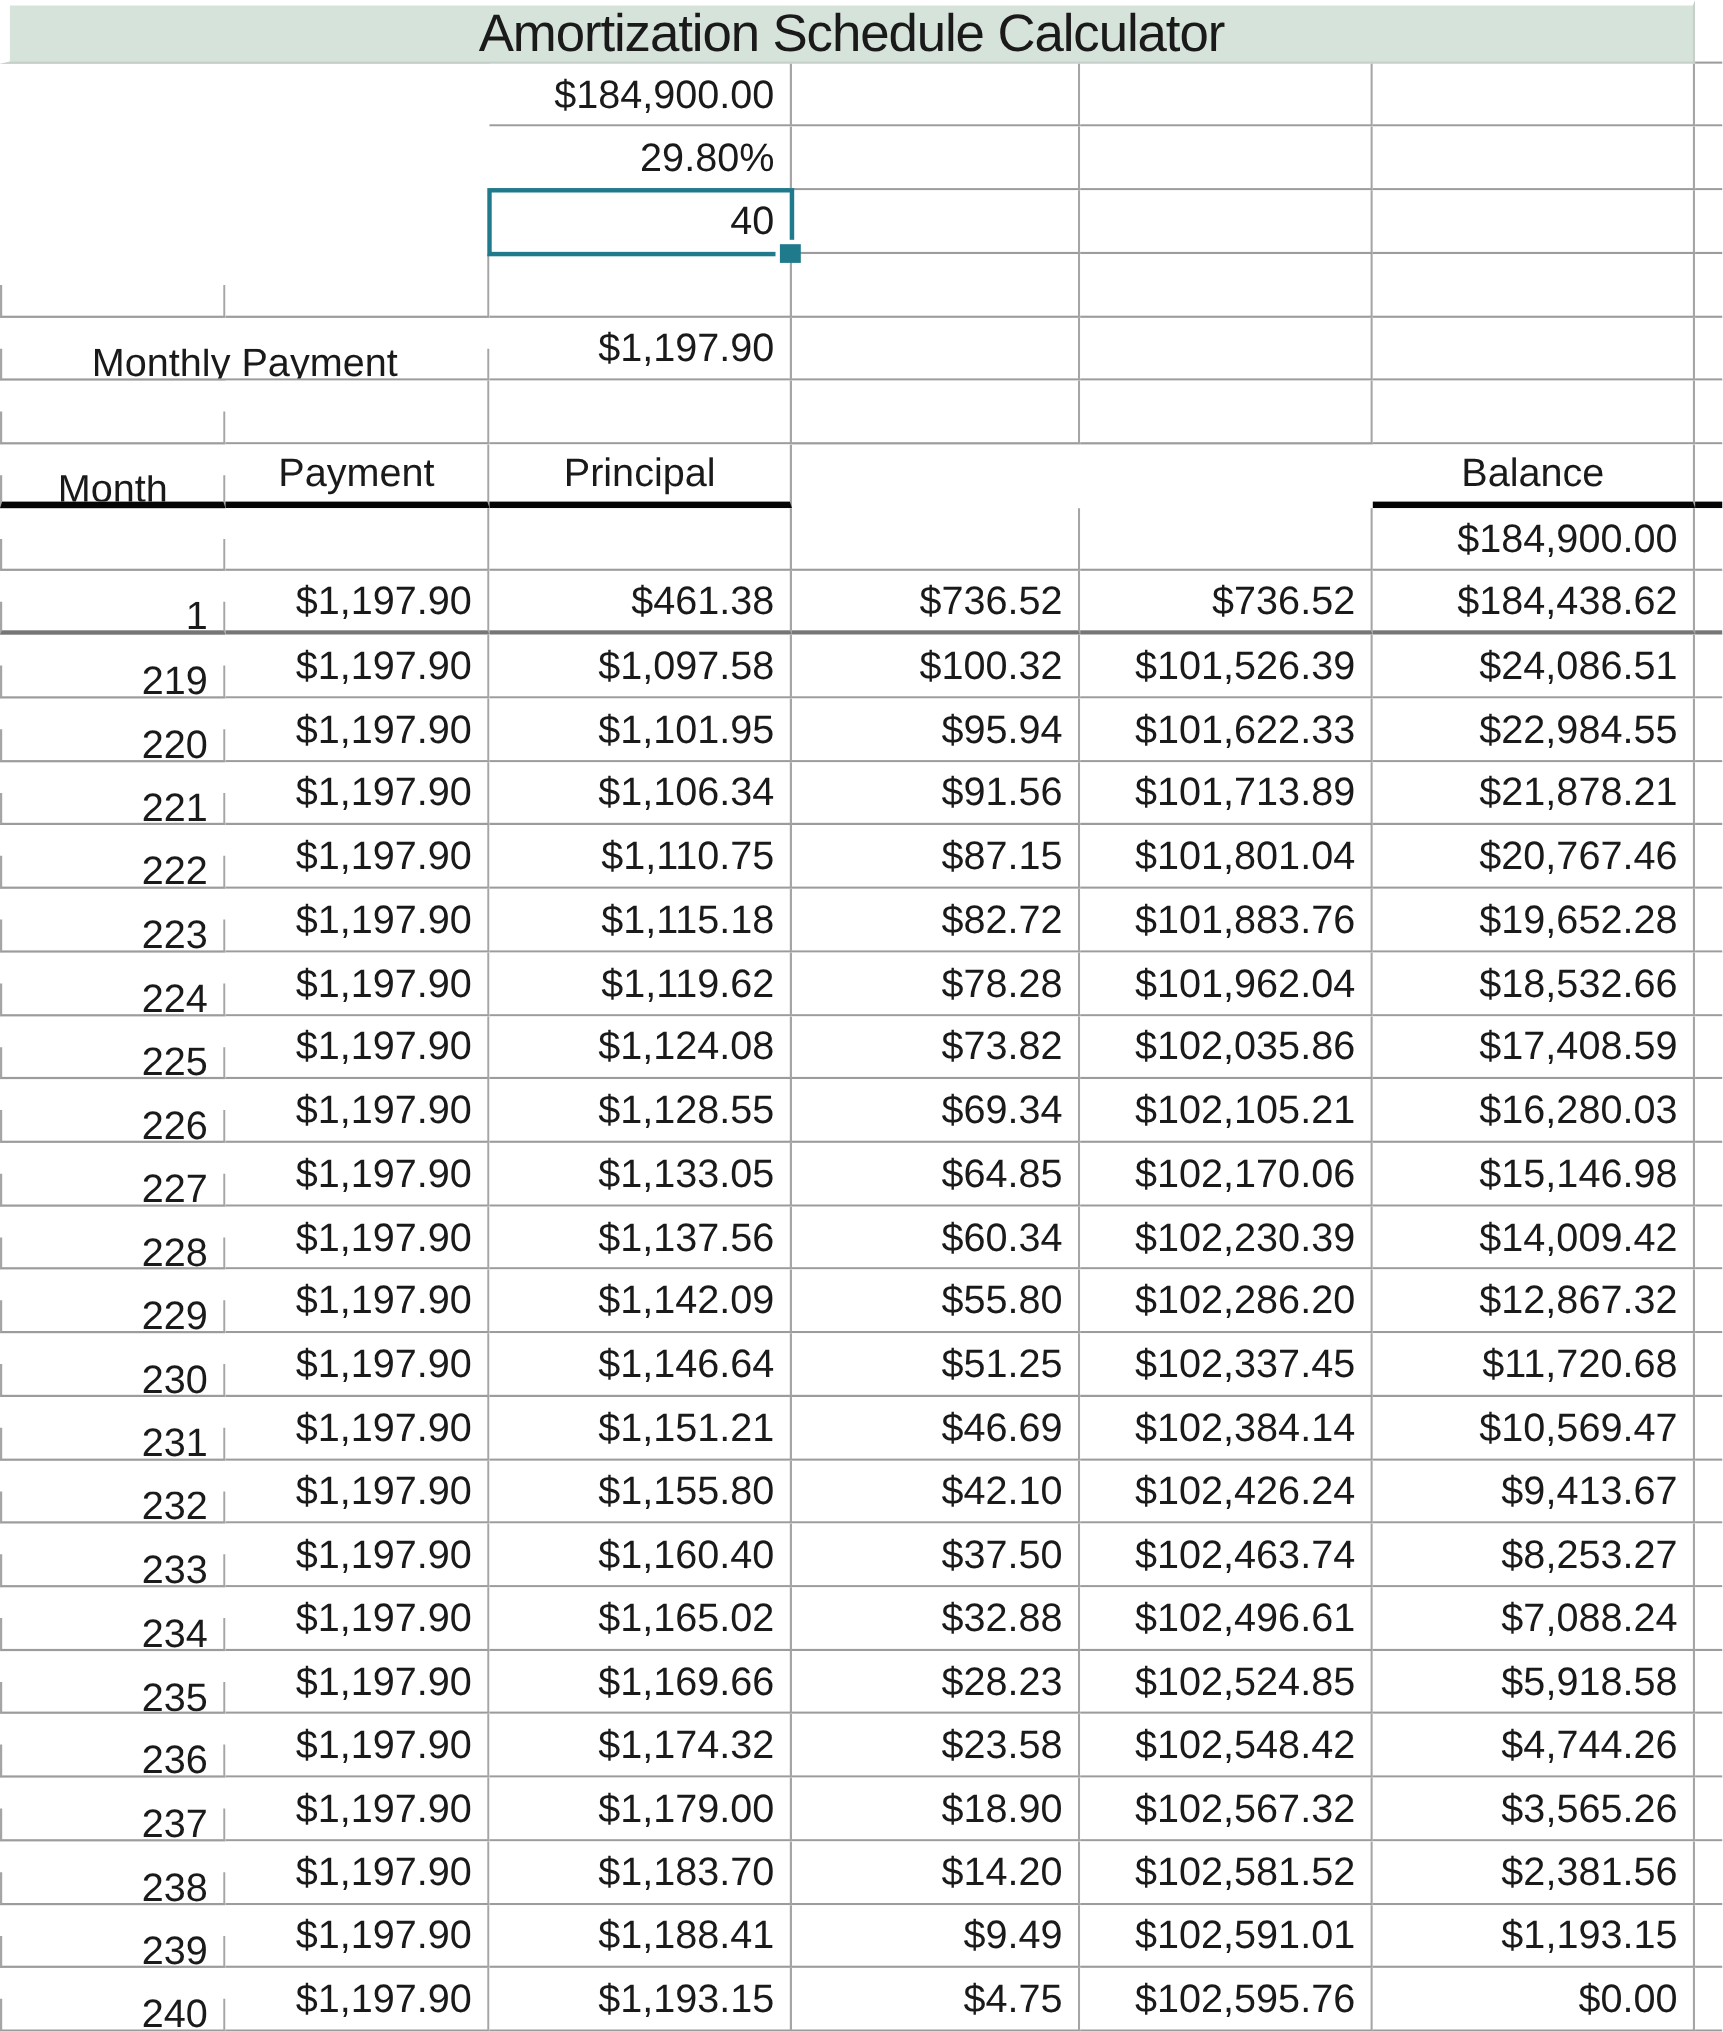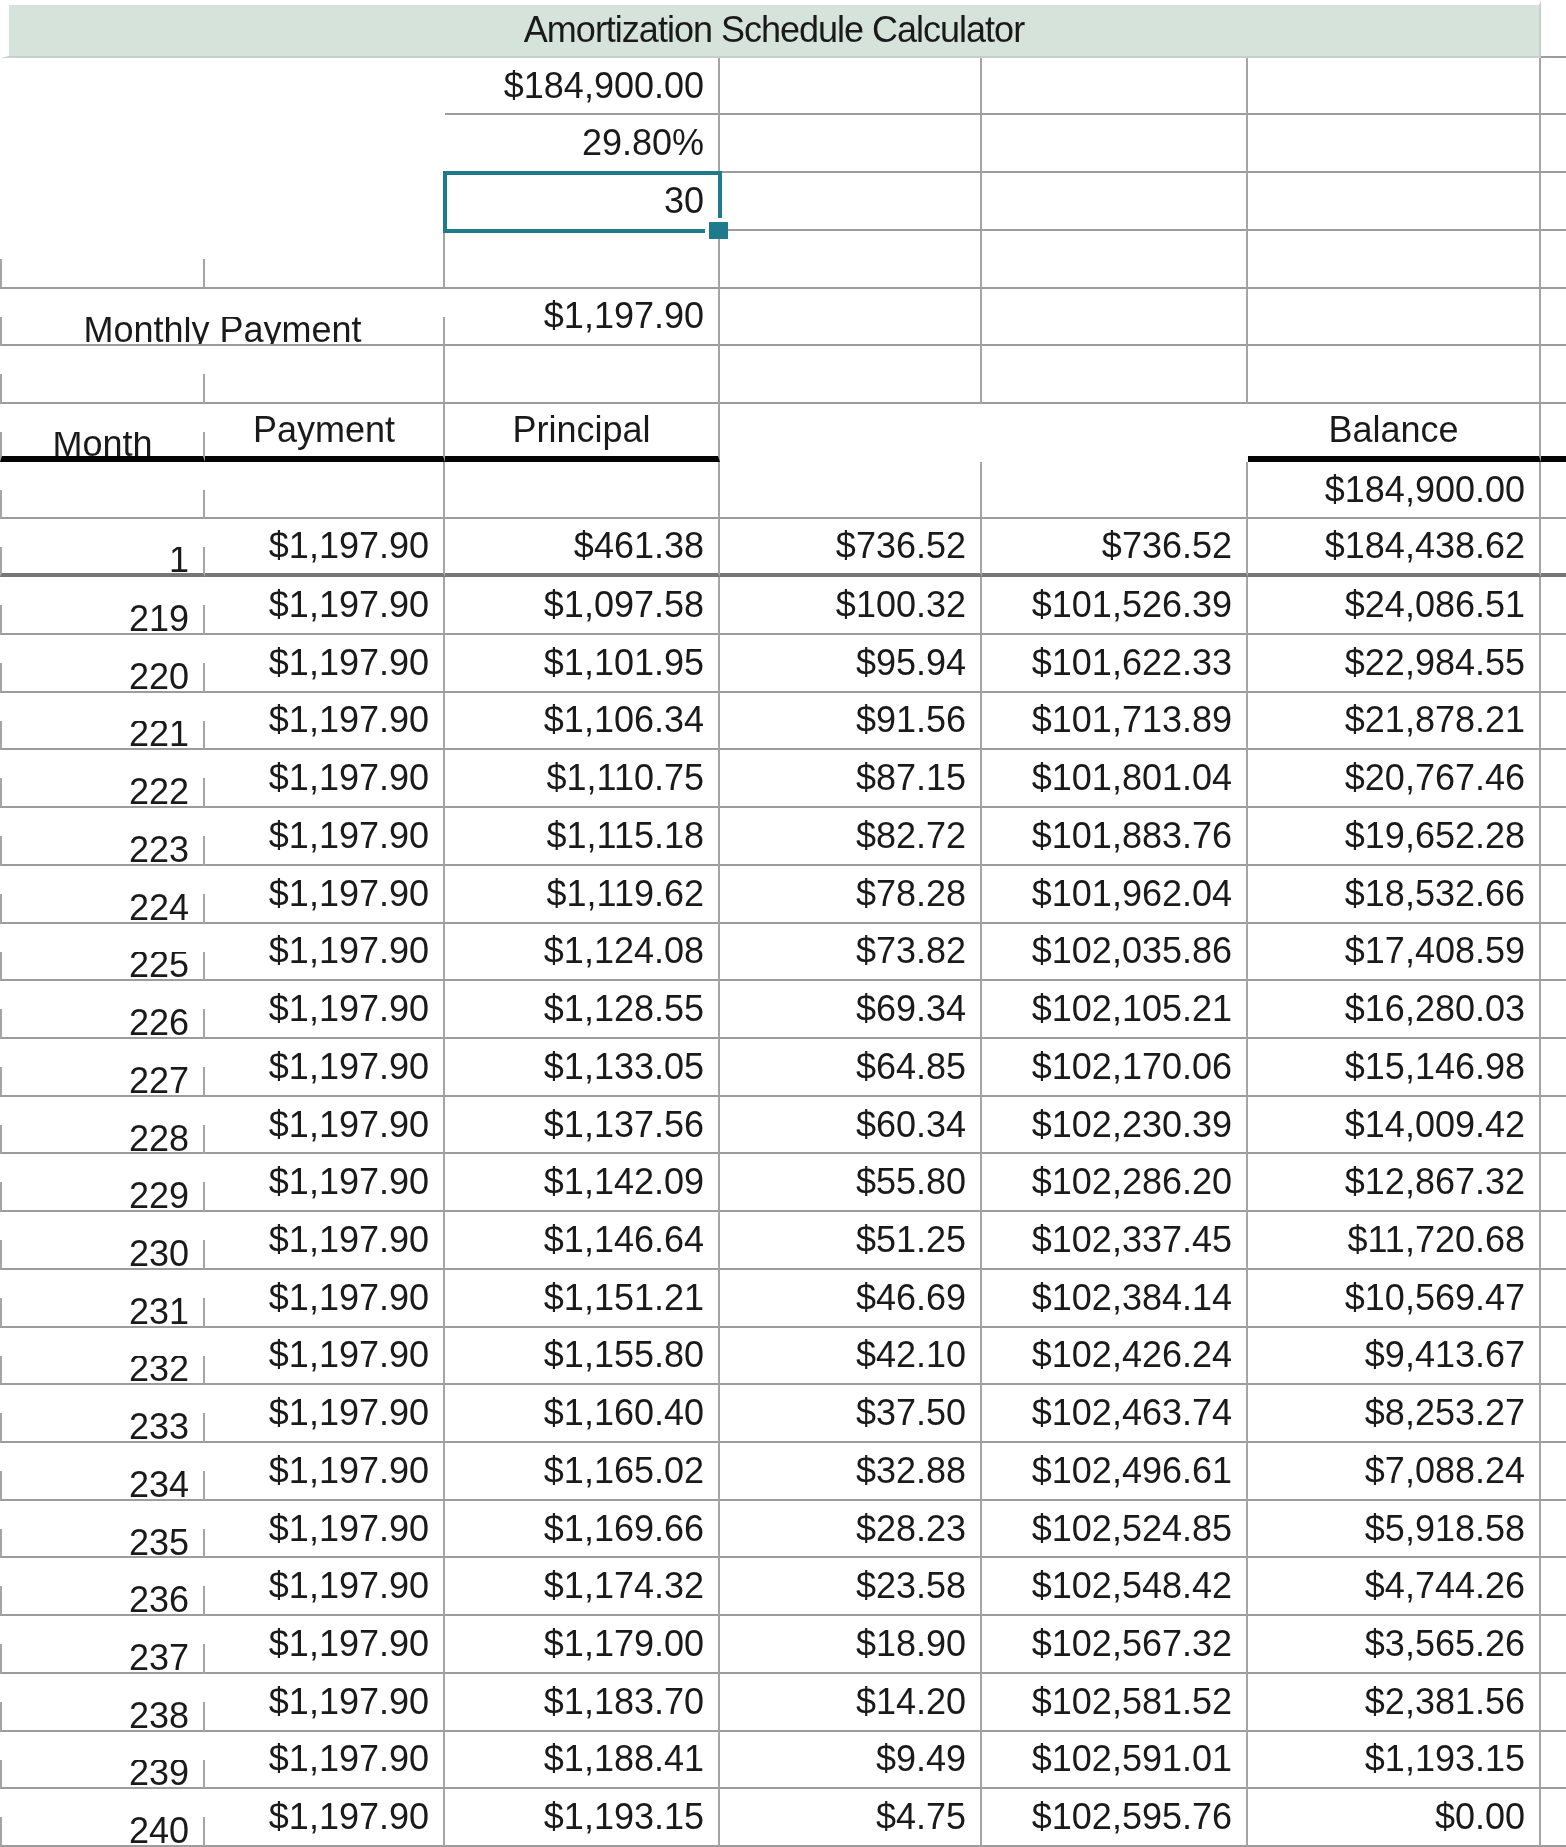--- a/index.html
+++ b/index.html
@@ -29,21 +29,21 @@
   .first{border-left:2px solid #a5a5a5;margin-top:28px;}
   .edge{border-right:none;}
   
   .title{
     grid-area:1/1/2/7;
     background:#d6e3da;
     border-top:5px solid #ffffff;
     border-left:9px solid #ffffff;
     border-right:2px solid #c7cfca;
     border-bottom:2px solid #c7cfca;
-    font-size:36px;letter-spacing:-1px;
+    font-size:48px;letter-spacing:-1px;
     justify-content:center;
   }
   .title-sliver{grid-area:1/7/2/8;}
   
   .labels{
     grid-area:2/1/5/3;
     background:#f2f2f2;
     border-right:2px solid #a5a5a5;
     border-bottom:2px solid #9c9c9c;
     box-sizing:border-box;
@@ -73,21 +73,21 @@
 <div class="sheet">
 
   <div class="c title">
       <span>Amortization Schedule Calculator</span>
     </div>
   <div class="c title-sliver edge"></div>
 
 
   <div class="c num" style="grid-area:2/3">$184,900.00</div>
   <div class="c num" style="grid-area:3/3">29.80%</div>
-  <div class="c num" style="grid-area:4/3">30</div>
+  <div class="c num" style="grid-area:4/3">40</div>
 
   <div class="c" style="grid-area:2/4"></div>
   <div class="c" style="grid-area:2/5"></div>
   <div class="c" style="grid-area:2/6"></div>
   <div class="c edge" style="grid-area:2/7"></div>
   <div class="c" style="grid-area:3/4"></div>
   <div class="c" style="grid-area:3/5"></div>
   <div class="c" style="grid-area:3/6"></div>
   <div class="c edge" style="grid-area:3/7"></div>
   <div class="c" style="grid-area:4/4"></div>

